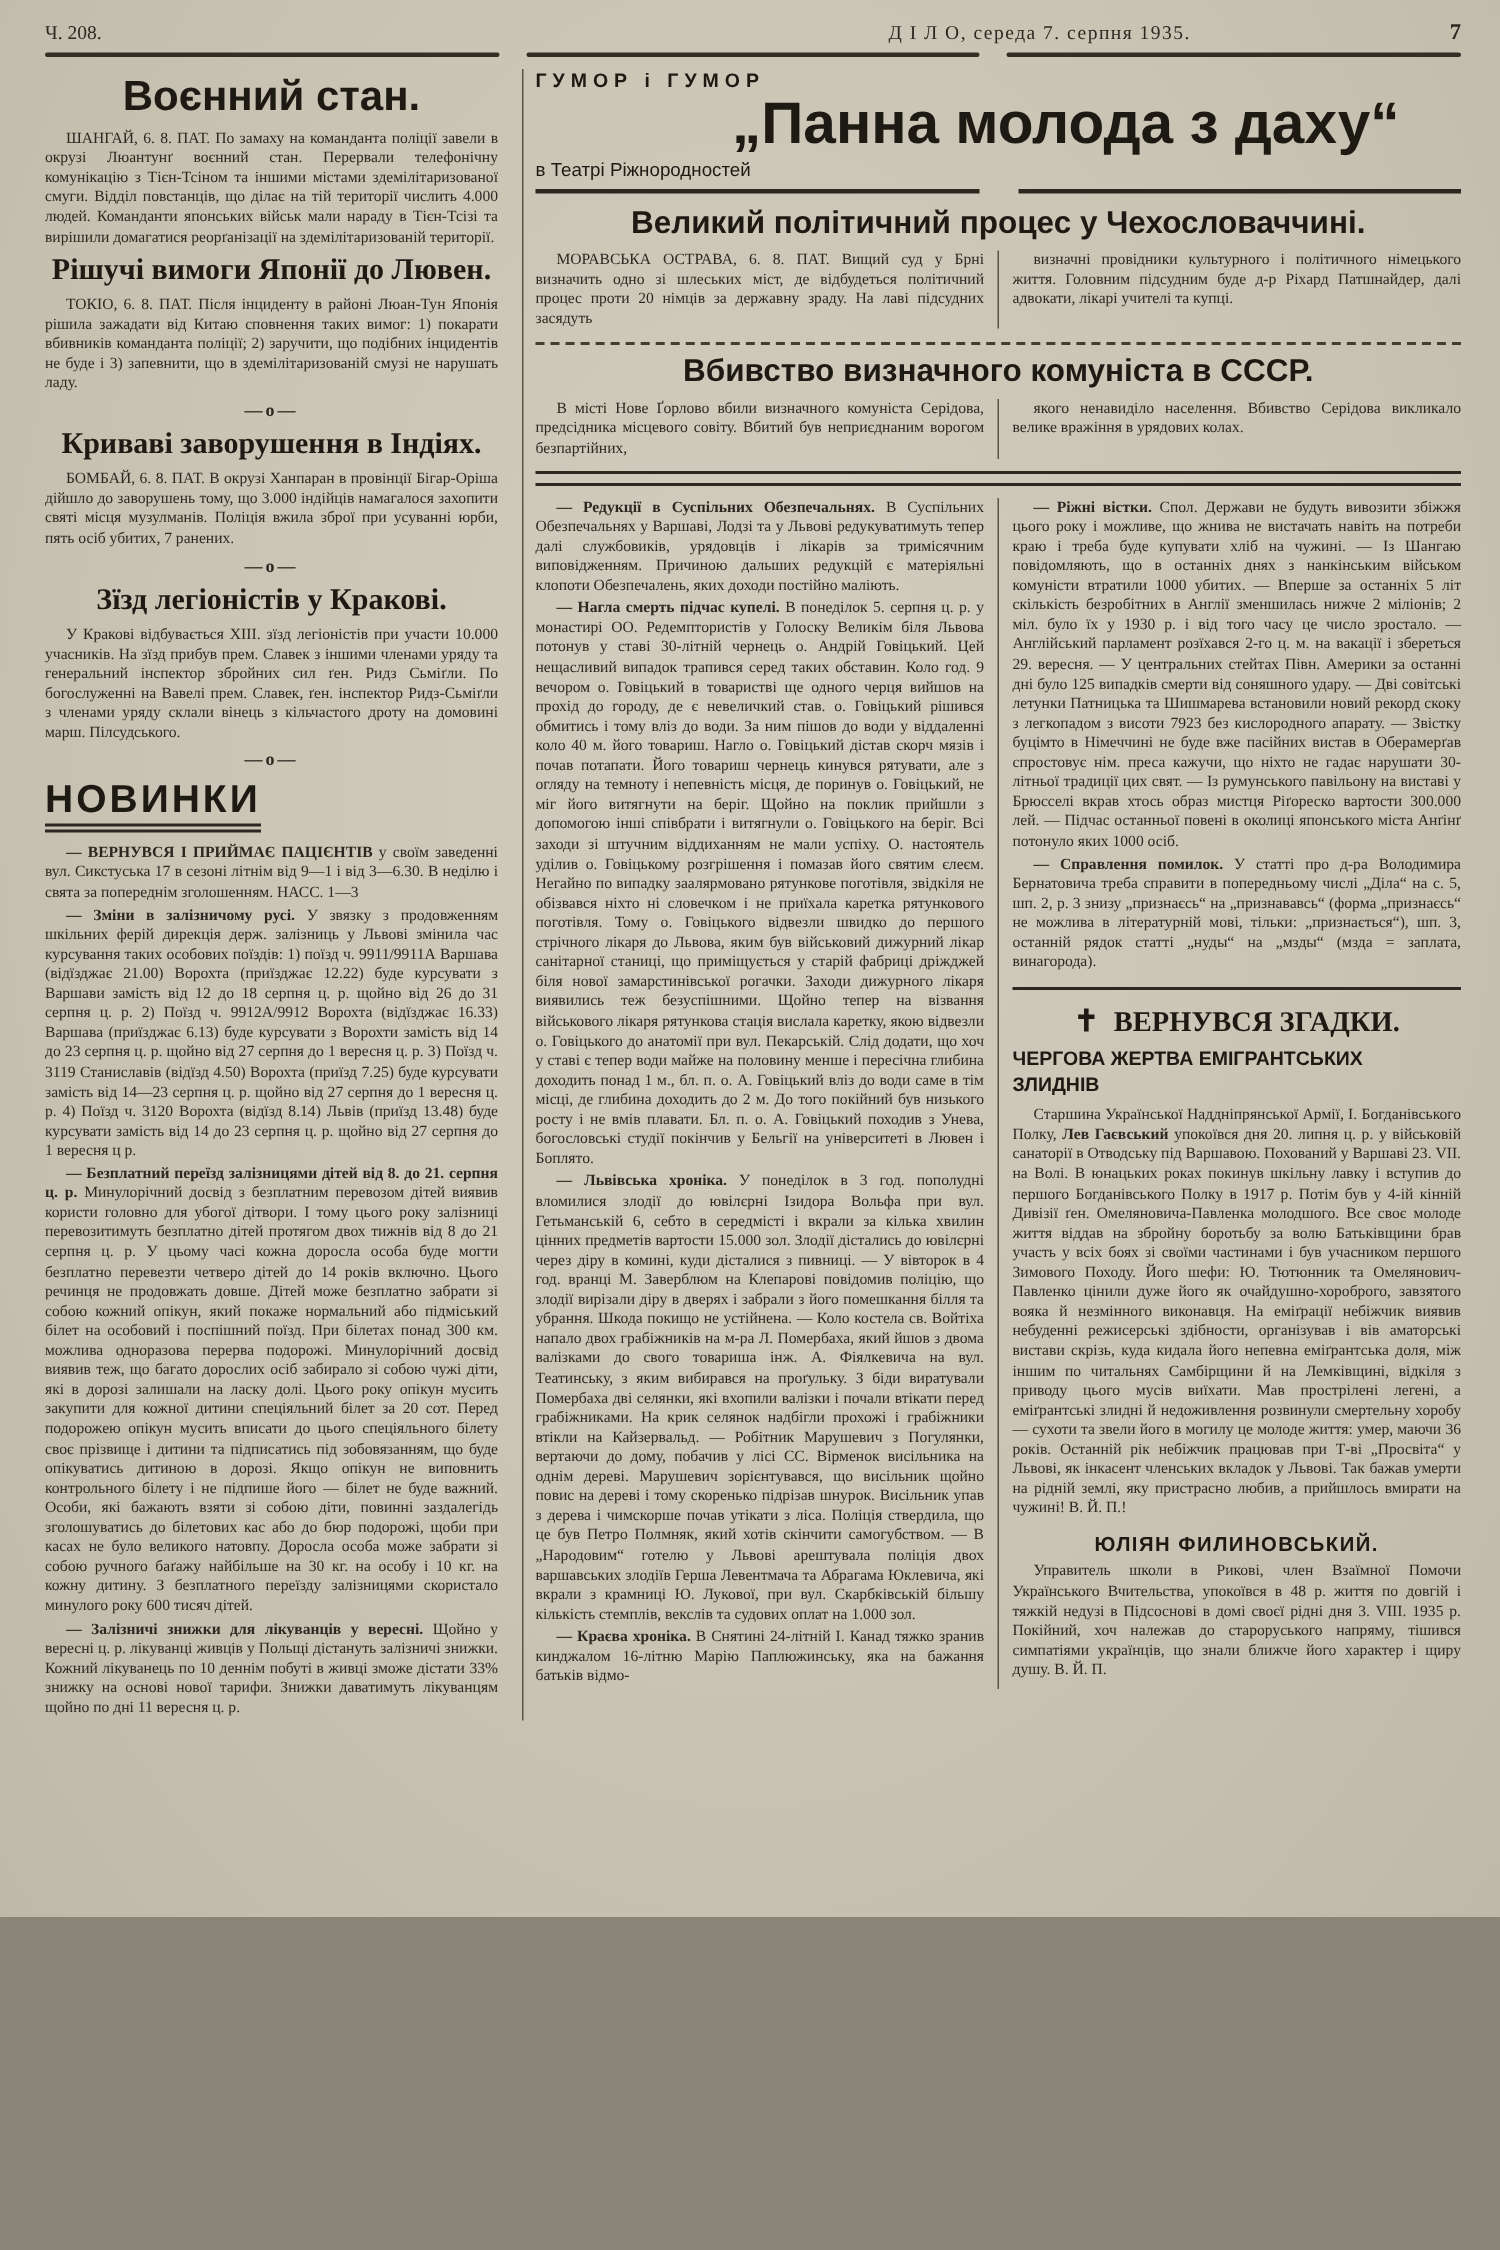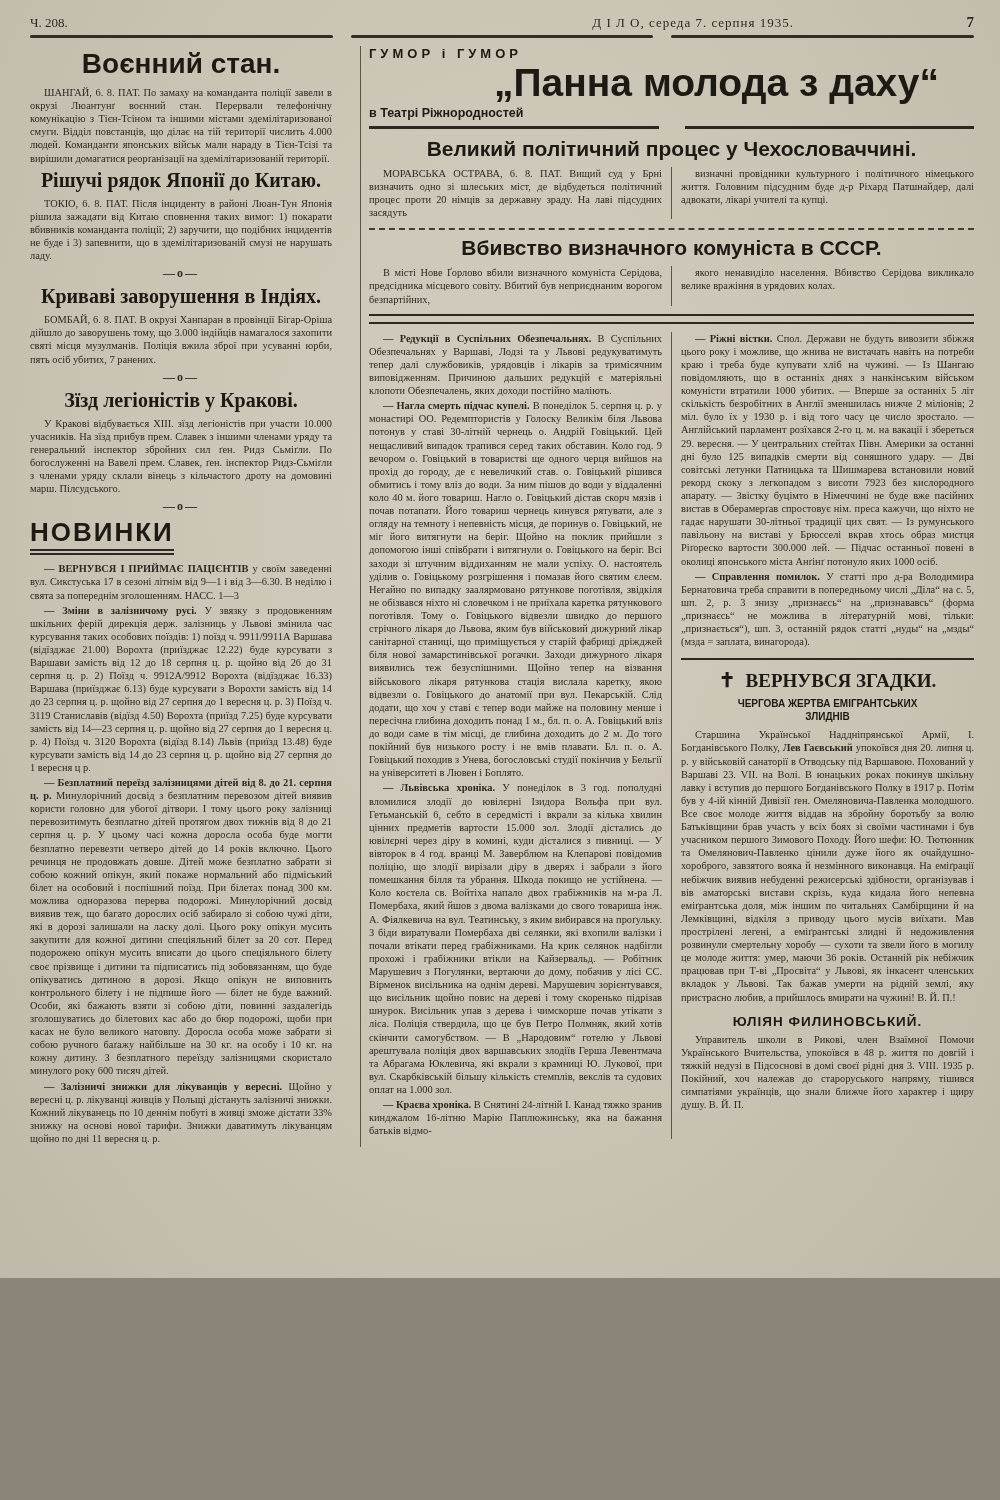--- a/index.html
+++ b/index.html
@@ -19,21 +19,21 @@
   .pg-header{display:flex;align-items:baseline;font-size:13px;margin-bottom:4px;}
   .pg-header .issue{width:180px;}
   .pg-header .title{flex:1;text-align:right;letter-spacing:1px;}
   .pg-header .pnum{width:180px;text-align:right;font-size:15px;font-weight:bold;}
   .head-rules{display:flex;gap:18px;margin-bottom:8px;}
   .head-rules div{height:3px;background:#322d25;border-radius:2px;flex:1;}
   
   .content{display:flex;}
   .col-left{
     width:302px;flex:0 0 302px;
-    padding-right:28px;margin-right:8px;
+    padding-right:16px;margin-right:8px;
     border-right:1px solid #5a5346;
   }
   .col-main{flex:1;min-width:0;}
   
   p.item{margin:0 0 2px 0;font-size:10.4px;line-height:1.26;text-align:justify;text-indent:14px;}
   p.item b.lead{font-weight:700;}
   .divider{ text-align:center;font-size:12px;letter-spacing:2px;margin:4px 0 3px 0;font-weight:bold;}
   
   .headline-xl{
     font-family:"Liberation Sans","DejaVu Sans",sans-serif;
@@ -56,21 +56,21 @@
     font-family:"Liberation Sans","DejaVu Sans",sans-serif;
     font-weight:700;font-size:13px;letter-spacing:4px;color:#1d1a14;
   }
   .feature-headline{
     font-family:"Liberation Sans","DejaVu Sans",sans-serif;
     font-weight:700;font-size:39px;line-height:1.05;color:#1d1a14;
     text-align:center;margin:2px 0 0 90px;
   }
   .feature-sub{
     font-family:"Liberation Sans","DejaVu Sans",sans-serif;
-    font-weight:700;font-size:12.5px;color:#1d1a14;margin-top:2px;
+    font-weight:400;font-size:12.5px;color:#1d1a14;margin-top:2px;
   }
   .feature-rules{display:flex;gap:26px;margin:6px 0 8px 0;}
   .feature-rules div{height:3px;background:#2c2821;flex:1;}
   
   .sub-headline{
     font-family:"Liberation Sans","DejaVu Sans",sans-serif;
     font-weight:700;font-size:21px;text-align:center;color:#1d1a14;margin:2px 0 6px 0;
   }
   .twocol{display:flex;}
   .twocol .c1{flex:1;padding-right:9px;border-right:1px solid #5a5346;}
@@ -82,22 +82,22 @@
   .mid-col{flex:1;min-width:0;padding-right:9px;border-right:1px solid #5a5346;}
   .right-col{flex:1;min-width:0;padding-left:9px;}
   
   .obit{border-top:2px solid #2c2821;margin-top:10px;padding-top:8px;}
   .obit-title{
     text-align:center;font-weight:700;font-size:19px;color:#1d1a14;margin-bottom:5px;
     font-family:"Liberation Serif","DejaVu Serif",serif;
   }
   .obit-title .cross{font-size:20px;margin-right:10px;}
   .obit-sub{
-    text-align:center;font-family:"Liberation Sans","DejaVu Sans",sans-serif;
-    font-weight:700;font-size:10px;color:#1d1a14;line-height:1.3;
+    text-align:left;font-family:"Liberation Sans","DejaVu Sans",sans-serif;
+    font-weight:700;font-size:13px;color:#1d1a14;line-height:1.3;
   }
   .obit-sub2{margin-bottom:5px;}
   .obit-name2{
     text-align:center;font-weight:700;font-size:13.5px;color:#1d1a14;margin:10px 0 4px 0;
     font-family:"Liberation Sans","DejaVu Sans",sans-serif;letter-spacing:1px;
   }
 </style>
 </head>
 <body>
 
@@ -116,21 +116,21 @@
 
   <div class="content">
 
     <aside class="col-left">
       <div>
         <div class="headline-xl">Воєнний стан.</div>
         <p class="item">ШАНГАЙ, 6. 8. ПАТ. По замаху на команданта поліції завели в окрузі Люантунґ воєнний стан. Перервали телефонічну комунікацію з Тієн-Тсіном та іншими містами здемілітаризованої смуги. Відділ повстанців, що ділає на тій території числить 4.000 людей. Команданти японських військ мали нараду в Тієн-Тсізі та вирішили домагатися реорґанізації на здемілітаризованій території.</p>
       </div>
       <div class="divider"></div>
       <div>
-        <div class="headline-md">Рішучі рядок Японії до Китаю.</div>
+        <div class="headline-md">Рішучі вимоги Японії до Лювен.</div>
         <p class="item">ТОКІО, 6. 8. ПАТ. Після інциденту в районі Люан-Тун Японія рішила зажадати від Китаю сповнення таких вимог: 1) покарати вбивників команданта поліції; 2) заручити, що подібних інцидентів не буде і 3) запевнити, що в здемілітаризованій смузі не нарушать ладу.</p>
       </div>
       <div class="divider">—о—</div>
       <div>
         <div class="headline-md">Криваві заворушення в Індіях.</div>
         <p class="item">БОМБАЙ, 6. 8. ПАТ. В окрузі Ханпаран в провінції Бігар-Оріша дійшло до заворушень тому, що 3.000 індійців намагалося захопити святі місця музулманів. Поліція вжила зброї при усуванні юрби, пять осіб убитих, 7 ранених.</p>
       </div>
       <div class="divider">—о—</div>
       <div>
         <div class="headline-md">Зїзд легіоністів у Кракові.</div>

